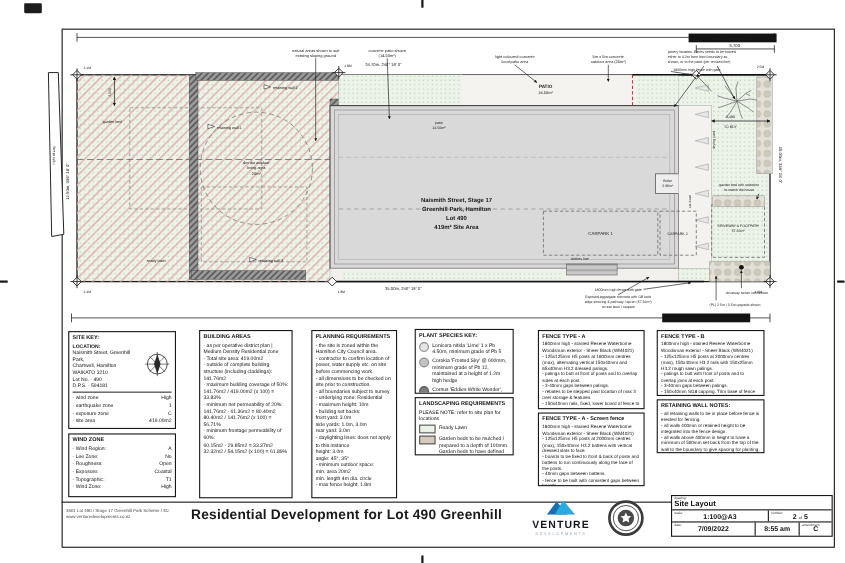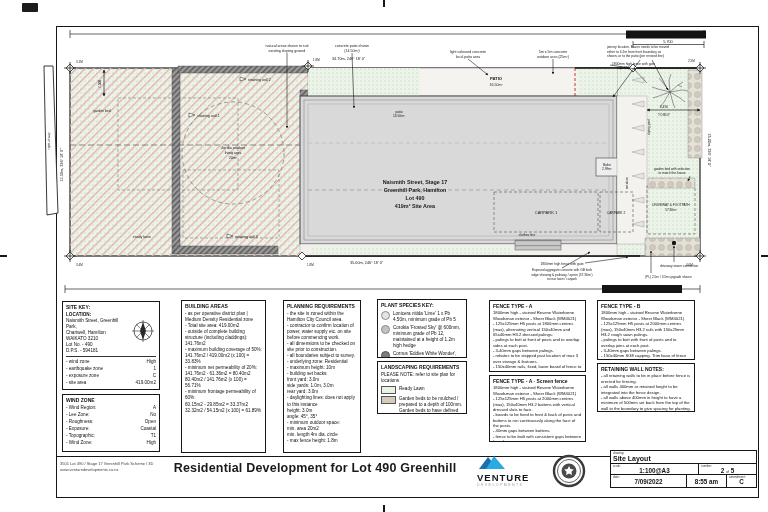--- a/index.html
+++ b/index.html
@@ -24,21 +24,21 @@
   .pcirc.p3{background:#7c7c7c;border-color:#555;}
   .lsw{flex:0 0 auto;width:13px;height:6px;border:1px solid #555;}
   .lsw.l1{background:#eaf2e6;}
   .lsw.l2{background:#d6cab9;}
   .compass{position:absolute;right:3px;top:16px;}
   
   .divider{position:absolute;left:56px;top:456px;width:701px;height:0;border-top:1px solid #161616;}
   .small-print{position:absolute;left:60px;top:461px;width:110px;font-size:4px;color:#444;line-height:1.6;}
   .main-title{position:absolute;left:150px;top:461px;width:330px;text-align:center;
               font-size:12.5px;font-weight:bold;letter-spacing:0.2px;color:#1a1a1a;}
-  .logo{position:absolute;left:477px;top:455px;width:66px;}
+  .logo{position:absolute;left:477px;top:455px;width:66px;text-align:center;}
   .logo .nm{font-size:9.5px;font-weight:bold;letter-spacing:1px;color:#16181d;line-height:1;}
   .logo .sub{font-size:3.6px;letter-spacing:1.4px;color:#93a3b5;line-height:1.4;}
   .seal{position:absolute;left:552px;top:454px;}
   .tblock{position:absolute;left:610px;top:450px;width:147px;height:38px;border:1.2px solid #161616;
           box-sizing:border-box;background:#fff;}
   .trow{display:flex;border-bottom:1px solid #161616;box-sizing:border-box;}
   .trow:last-child{border-bottom:none;}
   .tcell{position:relative;box-sizing:border-box;border-right:1px solid #161616;padding:1px 2px 0 2px;}
   .tcell:last-child{border-right:none;}
   .tlabel{font-size:3px;color:#333;line-height:1;}

